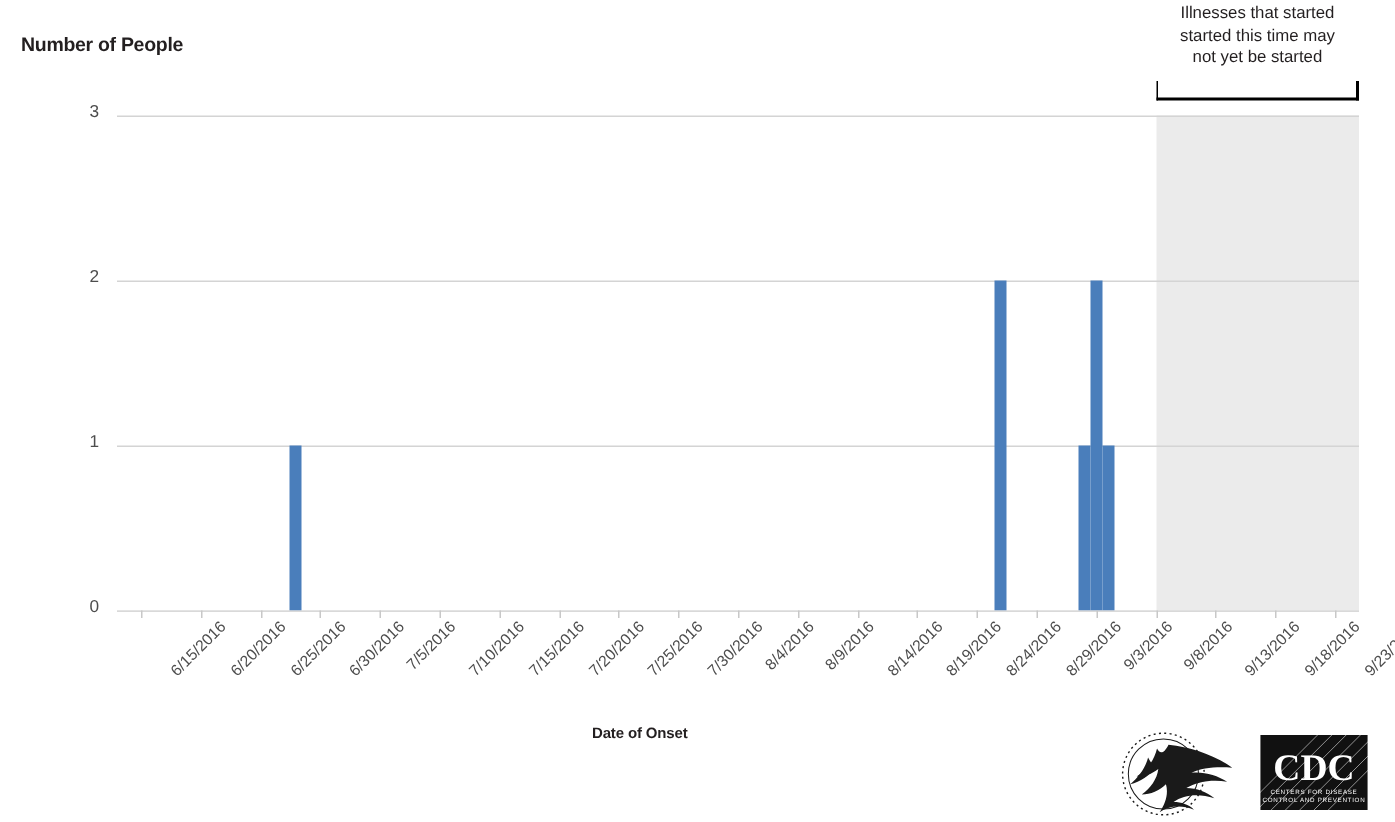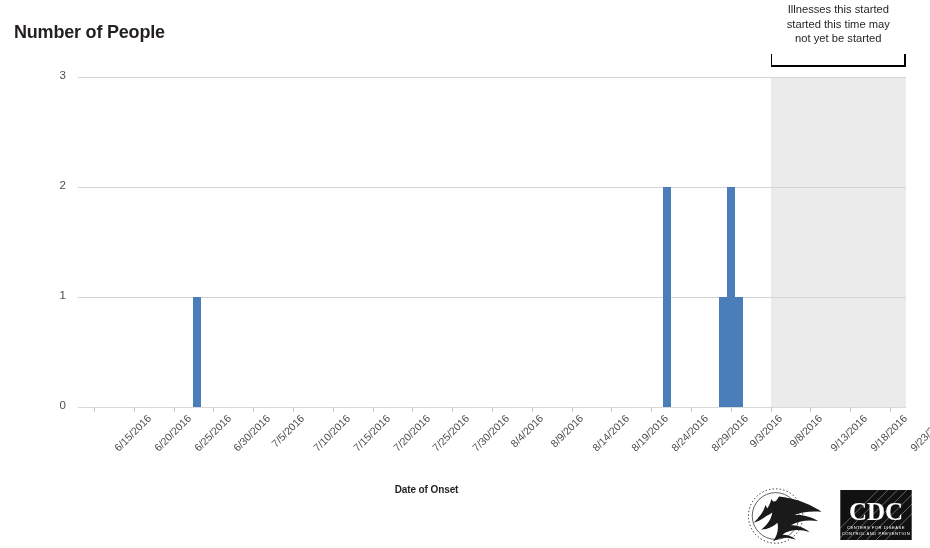--- a/index.html
+++ b/index.html
@@ -21,21 +21,21 @@
     position: absolute;
     left: 0; top: 0;
     width: 930px; height: 548px;
   }
 
   
   #y-axis-title {
     position: absolute;
     left: 14px;
     top: 22px;
-    font-size: 18px;
+    font-size: 13px;
     font-weight: bold;
     letter-spacing: -0.2px;
     color: #231f20;
     white-space: nowrap;
   }
 
   
   #plot-area {
     position: absolute;
     left: 78px;
@@ -249,21 +249,21 @@
       <div class="x-tick-label" style="left: 734.846px;">9/3/2016</div>
       <div class="x-tick-label" style="left: 774.654px;">9/8/2016</div>
       <div class="x-tick-label" style="left: 814.462px;">9/13/2016</div>
       <div class="x-tick-label" style="left: 854.269px;">9/18/2016</div>
       <div class="x-tick-label" style="left: 894.077px;">9/23/2016</div>
     </div>
 
   <div id="x-axis-title">Date of Onset</div>
 
   <div id="annotation-block" style="left: 760.654px; width: 155.346px;">
-    <div>Illnesses this started</div>
+    <div>Illnesses that started</div>
     <div>started this time may</div>
     <div>not yet  be started</div>
   </div>
   <div id="annotation-bracket" style="left: 770.654px; width: 135.346px;">
     <div class="bracket-v left"></div>
     <div class="bracket-h"></div>
     <div class="bracket-v right"></div>
   </div>
 
   <div id="logos">

